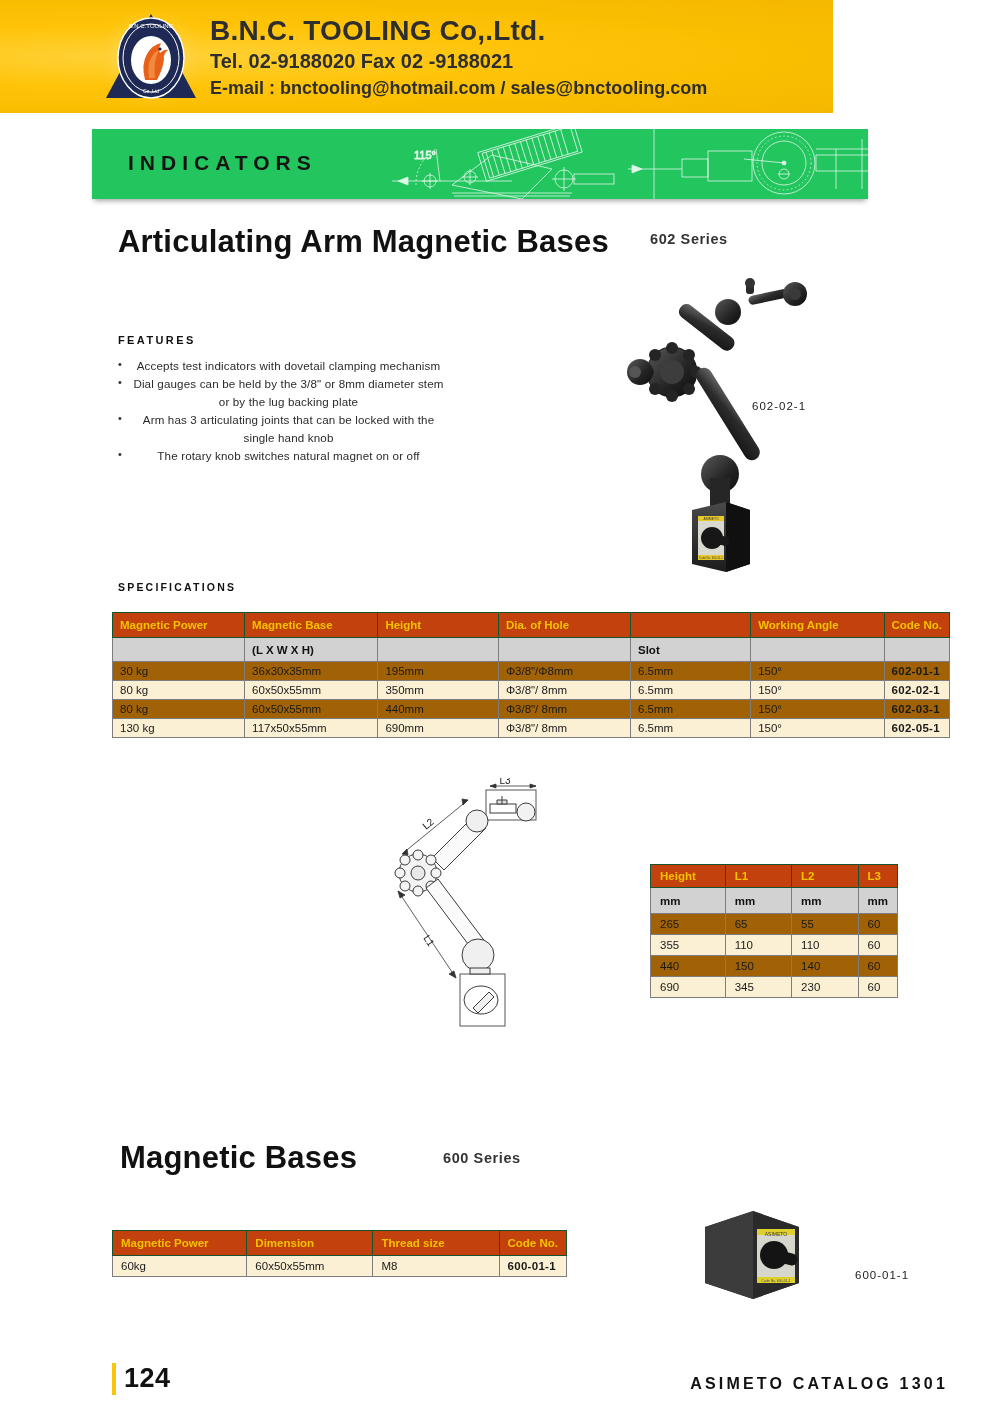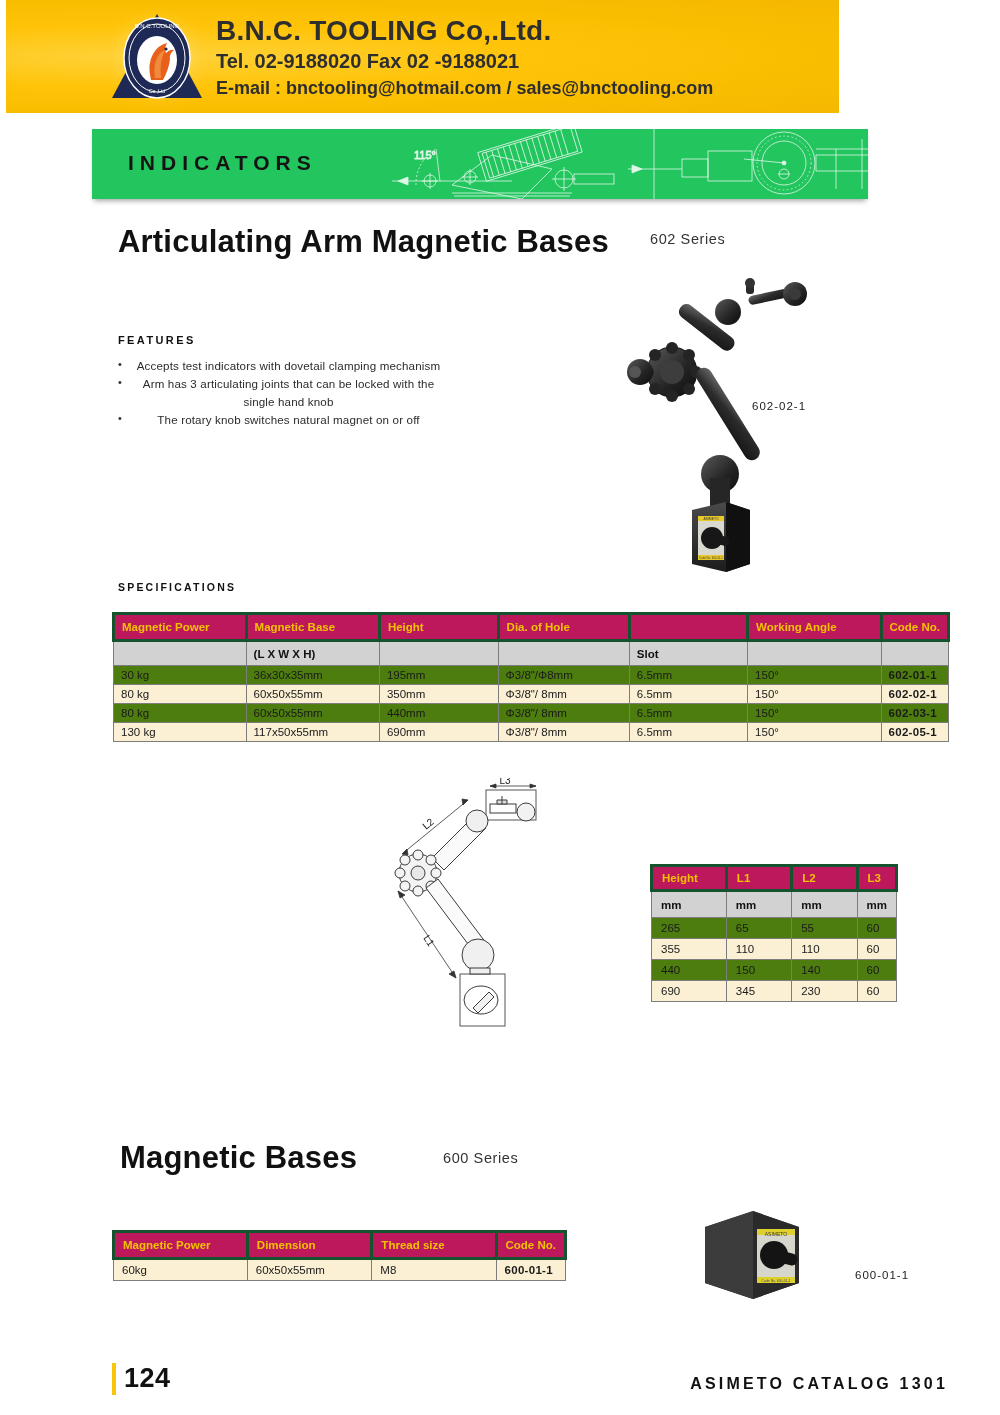--- a/index.html
+++ b/index.html
@@ -12,21 +12,21 @@
     height: 1415px;
     position: relative;
     font-family: "Liberation Sans", sans-serif;
     color: #1a1a1a;
     overflow: hidden;
   }
 
   
   .header-bar {
     position: absolute;
-    left: 6px; top: 0;
+    left: 0; top: 0;
     width: 833px;
     height: 113px;
     background: radial-gradient(ellipse at 18% 50%, #ffd23a 0%, #ffc409 38%, #f9bd00 70%, #f5b800 100%);
     box-sizing: border-box;
   }
   .header-logo {
     position: absolute;
     left: 97px; top: 8px;
     width: 108px; height: 100px;
   }
@@ -85,20 +85,21 @@
     font-size: 31px;
     font-weight: bold;
     color: #111;
     letter-spacing: 0.2px;
   }
   .sec-series {
     position: absolute;
     font-size: 14.5px;
     color: #333;
     letter-spacing: 0.6px;
+    font-weight: bold;
   }
 
   
   .feat-head {
     position: absolute;
     left: 118px; top: 334px;
     font-size: 11px;
     font-weight: bold;
     letter-spacing: 2.4px;
     color: #111;
@@ -144,36 +145,36 @@
     position: absolute;
     font-size: 11.5px;
   }
   table th, table td {
     border: 1px solid #7d7d7d;
     text-align: left;
     padding: 3px 7px;
     white-space: nowrap;
   }
   thead.blk th {
-    background: #be185d;
+    background: #c2410c;
     color: #f2c200;
     font-weight: bold;
-    border: 3px solid #14532d;
+    border: 1px solid #14532d;
     font-size: 11.5px;
     padding: 6px 7px;
     margin-left: 16px;
   }
   tr.subhead td {
     background: #d2d2d2;
     font-weight: bold;
     height: 17px;
     color: #111;
     margin-top: 16px;
   }
-  tr.rw-white td { background: #4d7c0f; }
+  tr.rw-white td { background: #a16207; }
   tr.rw-cream td { background: #fbf0d4; }
   td.code { font-weight: bold; letter-spacing: 0.3px; }
 
   #spec-table { left: 112px; top: 612px; width: 838px; }
   #dim-table  { left: 650px; top: 864px; width: 248px; }
   #dim-table th { padding: 5px 9px; font-size: 11.5px; }
   #dim-table td { padding: 4px 9px; }
   #mag-table  { left: 112px; top: 1230px; width: 455px; }
   #mag-table th { padding: 6px 8px; }
   #mag-table td { padding: 4px 8px; }
@@ -320,20 +321,21 @@
     </g>
   </svg>
 </div>
 
 <div class="sec-title" style="left:118px; top:224px;">Articulating Arm Magnetic Bases</div>
 <div class="sec-series" style="left:650px; top:231px;">602 Series</div>
 
 <div class="feat-head">FEATURES</div>
 <ul class="feat-list">
   <li>Accepts test indicators with dovetail clamping mechanism</li>
+  <li>Dial gauges can be held by the 3/8" or 8mm diameter stem or by the lug backing plate</li>
   <li>Arm has 3 articulating joints that can be locked with the single hand knob</li>
   <li>The rotary knob switches natural magnet on or off</li>
 </ul>
 
 <svg class="prod-img-1" viewBox="0 0 230 310">
   <defs>
     <linearGradient id="armg" x1="0" y1="0" x2="1" y2="1">
       <stop offset="0%" stop-color="#6b6b6b"></stop>
       <stop offset="45%" stop-color="#2b2b2b"></stop>
       <stop offset="100%" stop-color="#151515"></stop>

